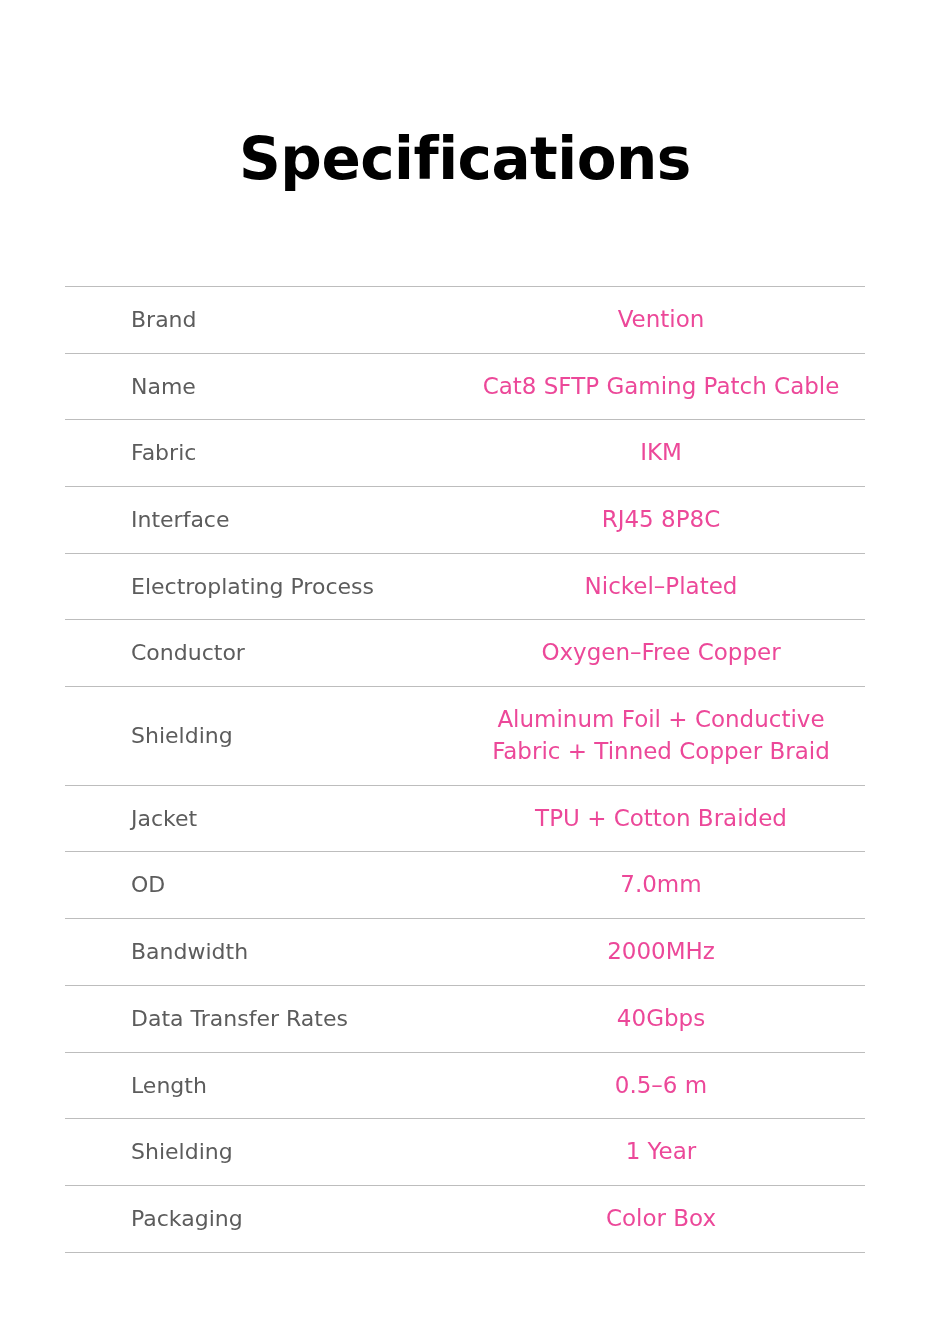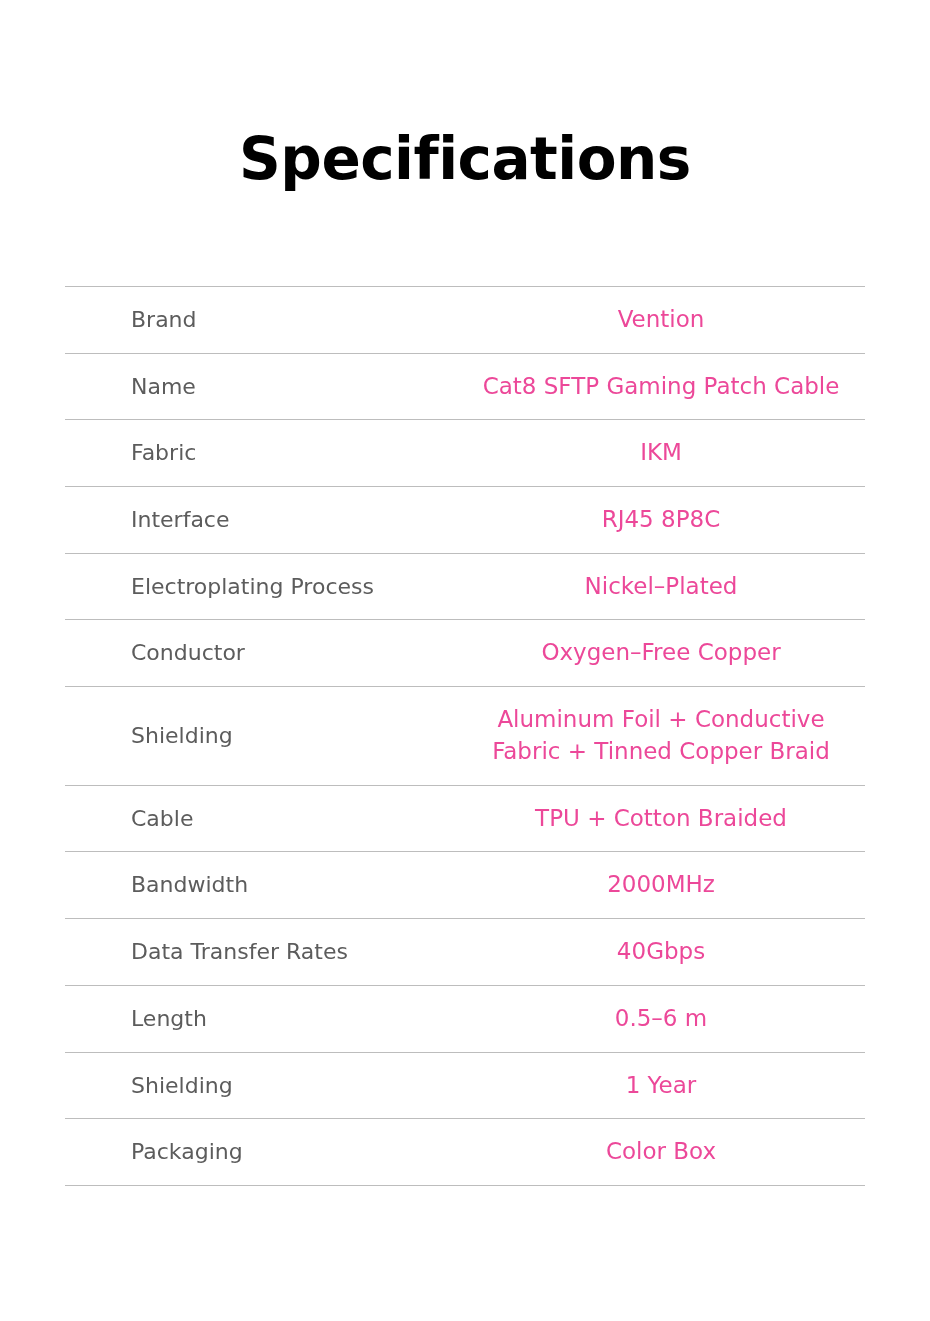--- a/index.html
+++ b/index.html
@@ -103,22 +103,26 @@
         <td class="value">Oxygen–Free Copper</td>
       </tr>
       <tr>
         <td class="label">Shielding</td>
         <td class="value">
           <span class="wrapline">Aluminum Foil + Conductive</span>
           <span class="wrapline">Fabric + Tinned Copper Braid</span>
         </td>
       </tr>
       <tr>
-        <td class="label">Cable</td>
+        <td class="label">Jacket</td>
         <td class="value">TPU + Cotton Braided</td>
+      </tr>
+      <tr>
+        <td class="label">OD</td>
+        <td class="value">7.0mm</td>
       </tr>
       <tr>
         <td class="label">Bandwidth</td>
         <td class="value">2000MHz</td>
       </tr>
       <tr>
         <td class="label">Data Transfer Rates</td>
         <td class="value">40Gbps</td>
       </tr>
       <tr>

